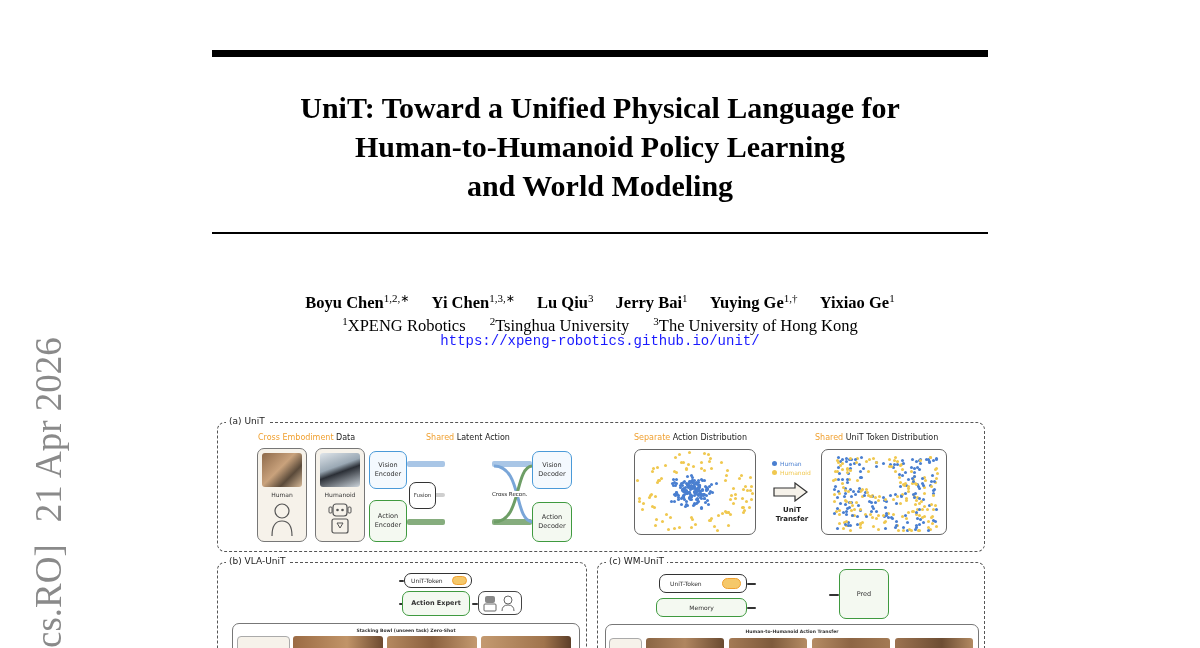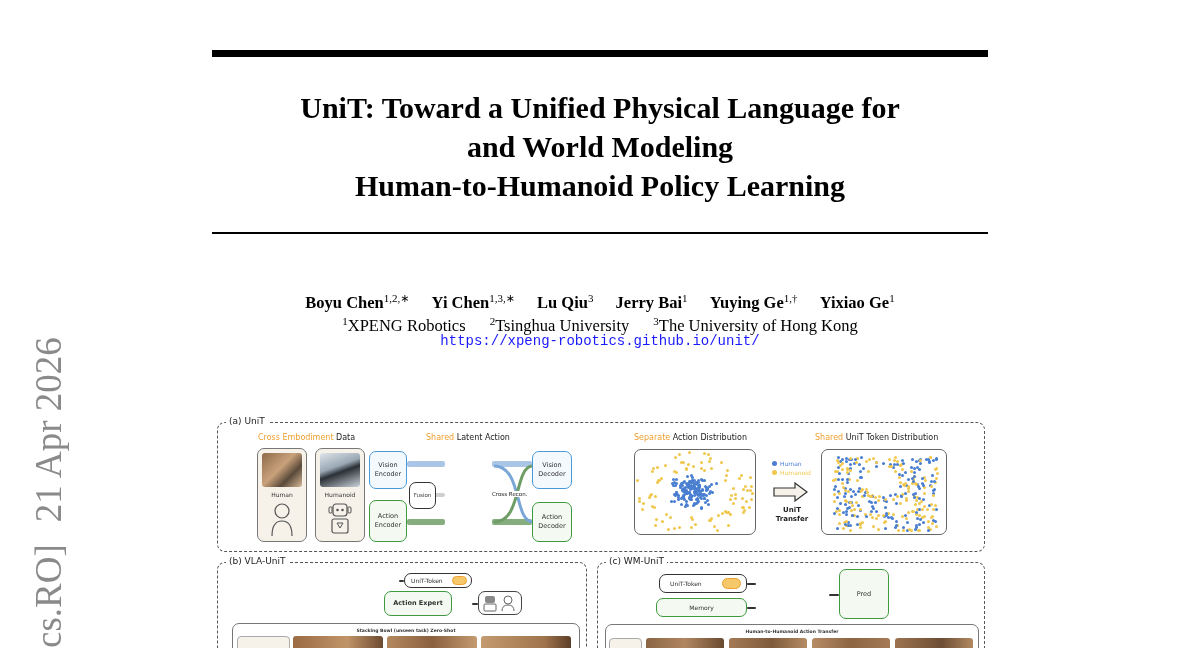--- a/index.html
+++ b/index.html
@@ -69,22 +69,22 @@
 <body>
 
 <div class="arxiv-stamp">
   <span>cs.RO]</span><span>21 Apr 2026</span>
 </div>
 
 <div class="rule-top"></div>
 
 <div class="title">
   <div>UniT: Toward a Unified Physical Language for</div>
+  <div>Human-to-Humanoid Policy Learning</div>
   <div>and World Modeling</div>
-  <div>Human-to-Humanoid Policy Learning</div>
 </div>
 
 <div class="rule-bottom"></div>
 
 <div class="authors">
   <span class="author"><span>Boyu Chen</span><sup>1,2,∗</sup></span>
   <span class="author"><span>Yi Chen</span><sup>1,3,∗</sup></span>
   <span class="author"><span>Lu Qiu</span><sup>3</sup></span>
   <span class="author"><span>Jerry Bai</span><sup>1</sup></span>
   <span class="author"><span>Yuying Ge</span><sup>1,†</sup></span>
@@ -757,21 +757,21 @@
 
   <div class="panel" style="left:217px;top:562px;width:370px;height:100px;">
     <div class="panel-label">(b) VLA-UniT</div>
   </div>
   <div class="flow" style="left:399px;top:580px;width:5px;height:1.5px;background:#333;"></div>
   <div class="flow" style="left:399px;top:603px;width:5px;height:1.5px;background:#333;"></div>
   <div class="rbox" style="left:404px;top:573px;width:68px;height:15px;border-color:#333;justify-content:flex-start;padding-left:6px;font-size:6px;">
     <span>UniT-Token</span>
     <span style="position:absolute;right:4px;top:2px;width:15px;height:9px;border-radius:5px;background:#f5c86a;border:1.5px solid #f0a030;"></span>
   </div>
-  <div class="rbox green" style="left:384px;top:591px;width:68px;height:25px;font-weight:bold;font-size:6.5px;">Action Expert</div>
+  <div class="rbox green" style="left:402px;top:591px;width:68px;height:25px;font-weight:bold;font-size:6.5px;">Action Expert</div>
   <div class="flow" style="left:472px;top:603px;width:6px;height:1.5px;background:#333;"></div>
   <div class="rbox" style="left:478px;top:591px;width:44px;height:24px;border-color:#444;">
     <svg width="36" height="18" viewBox="0 0 36 18">
       <rect x="3" y="2" width="10" height="7" rx="2" fill="#888"></rect>
       <rect x="2" y="10" width="12" height="7" rx="1" fill="none" stroke="#666"></rect>
       <circle cx="26" cy="6" r="4" fill="none" stroke="#666"></circle>
       <path d="M20 17 Q20 11 26 11 Q32 11 32 17" fill="none" stroke="#666"></path>
     </svg>
   </div>
   <div class="rbox" style="left:232px;top:623px;width:348px;height:40px;border-color:#777;align-items:flex-start;">

